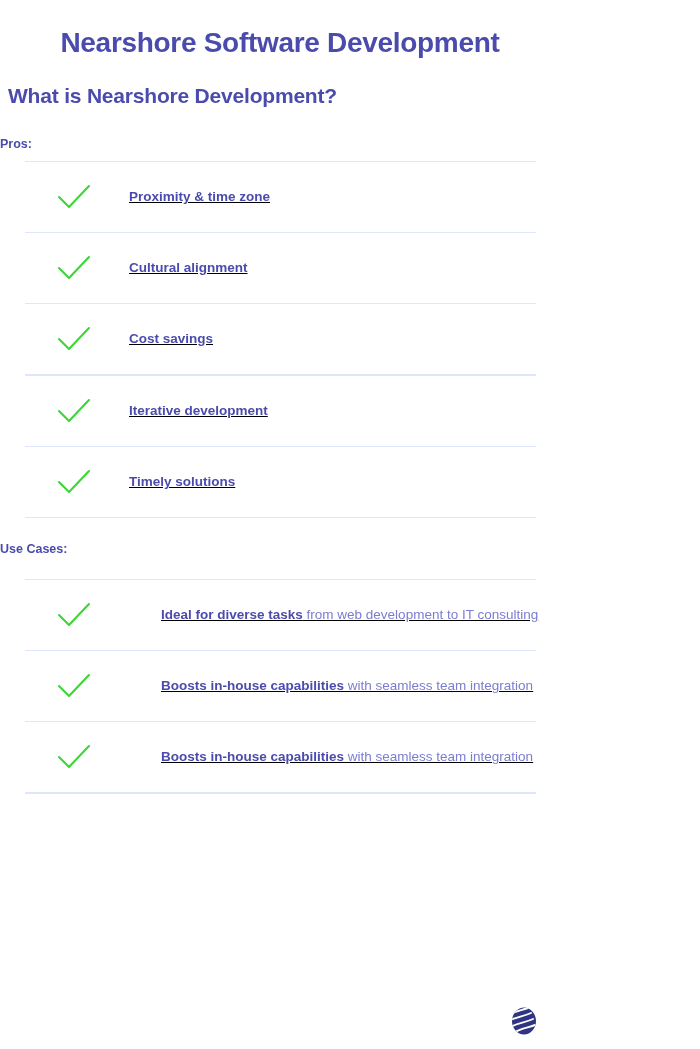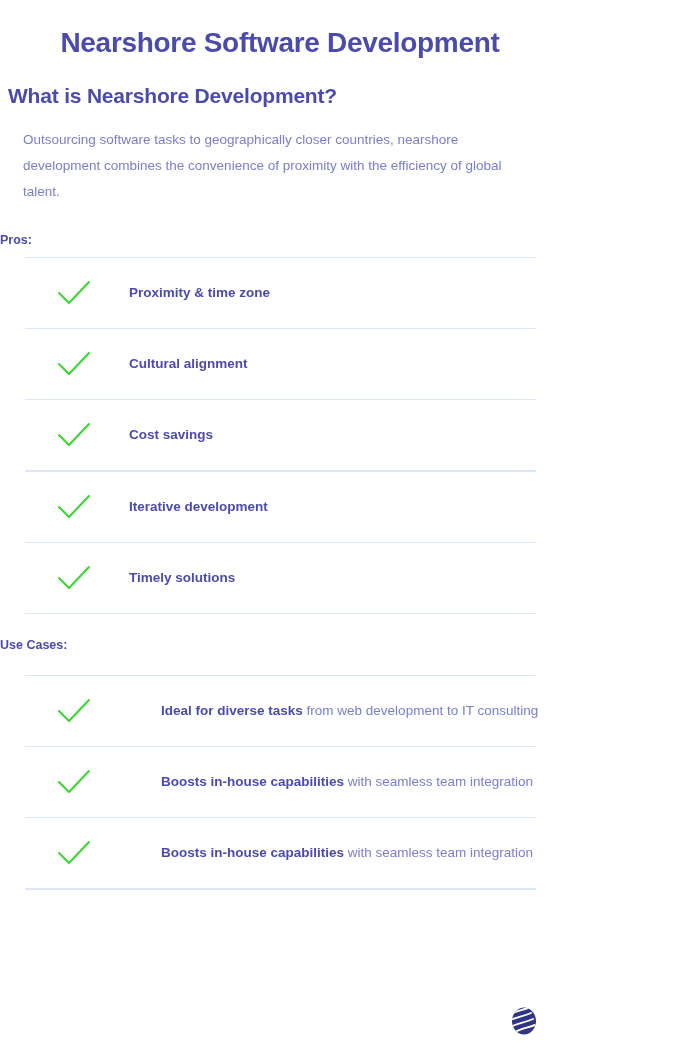--- a/index.html
+++ b/index.html
@@ -82,20 +82,21 @@
     margin-left: 25px;
     margin-right: 24px;
   }
 
   
   .row {
     height: 70px;
     display: flex;
     align-items: center;
     padding-left: 25px;
+    text-decoration: underline;
   }
 
   .check-cell {
     width: 104px;
     flex: 0 0 104px;
     display: flex;
     align-items: center;
     justify-content: center;
     padding-right: 6px;
   }
@@ -143,24 +144,20 @@
 </style>
 </head>
 <body>
 
 <div class="page">
 
   <h1 class="main-title">Nearshore Software Development</h1>
 
   <h2 class="section-heading">What is Nearshore Development?</h2>
 
-  <p class="intro">
-    <span>Outsourcing software tasks to geographically closer countries, nearshore</span><br>
-    <span>development combines the convenience of proximity with the efficiency of global talent.</span>
-  </p>
 
   <div class="group-label label-pros">Pros:</div>
 
   <div class="divider"></div>
 
   <div class="pros">
 
     <div class="row">
       <span class="check-cell">
         <svg class="check-icon" viewBox="0 0 34 26" fill="none" xmlns="http://www.w3.org/2000/svg">

